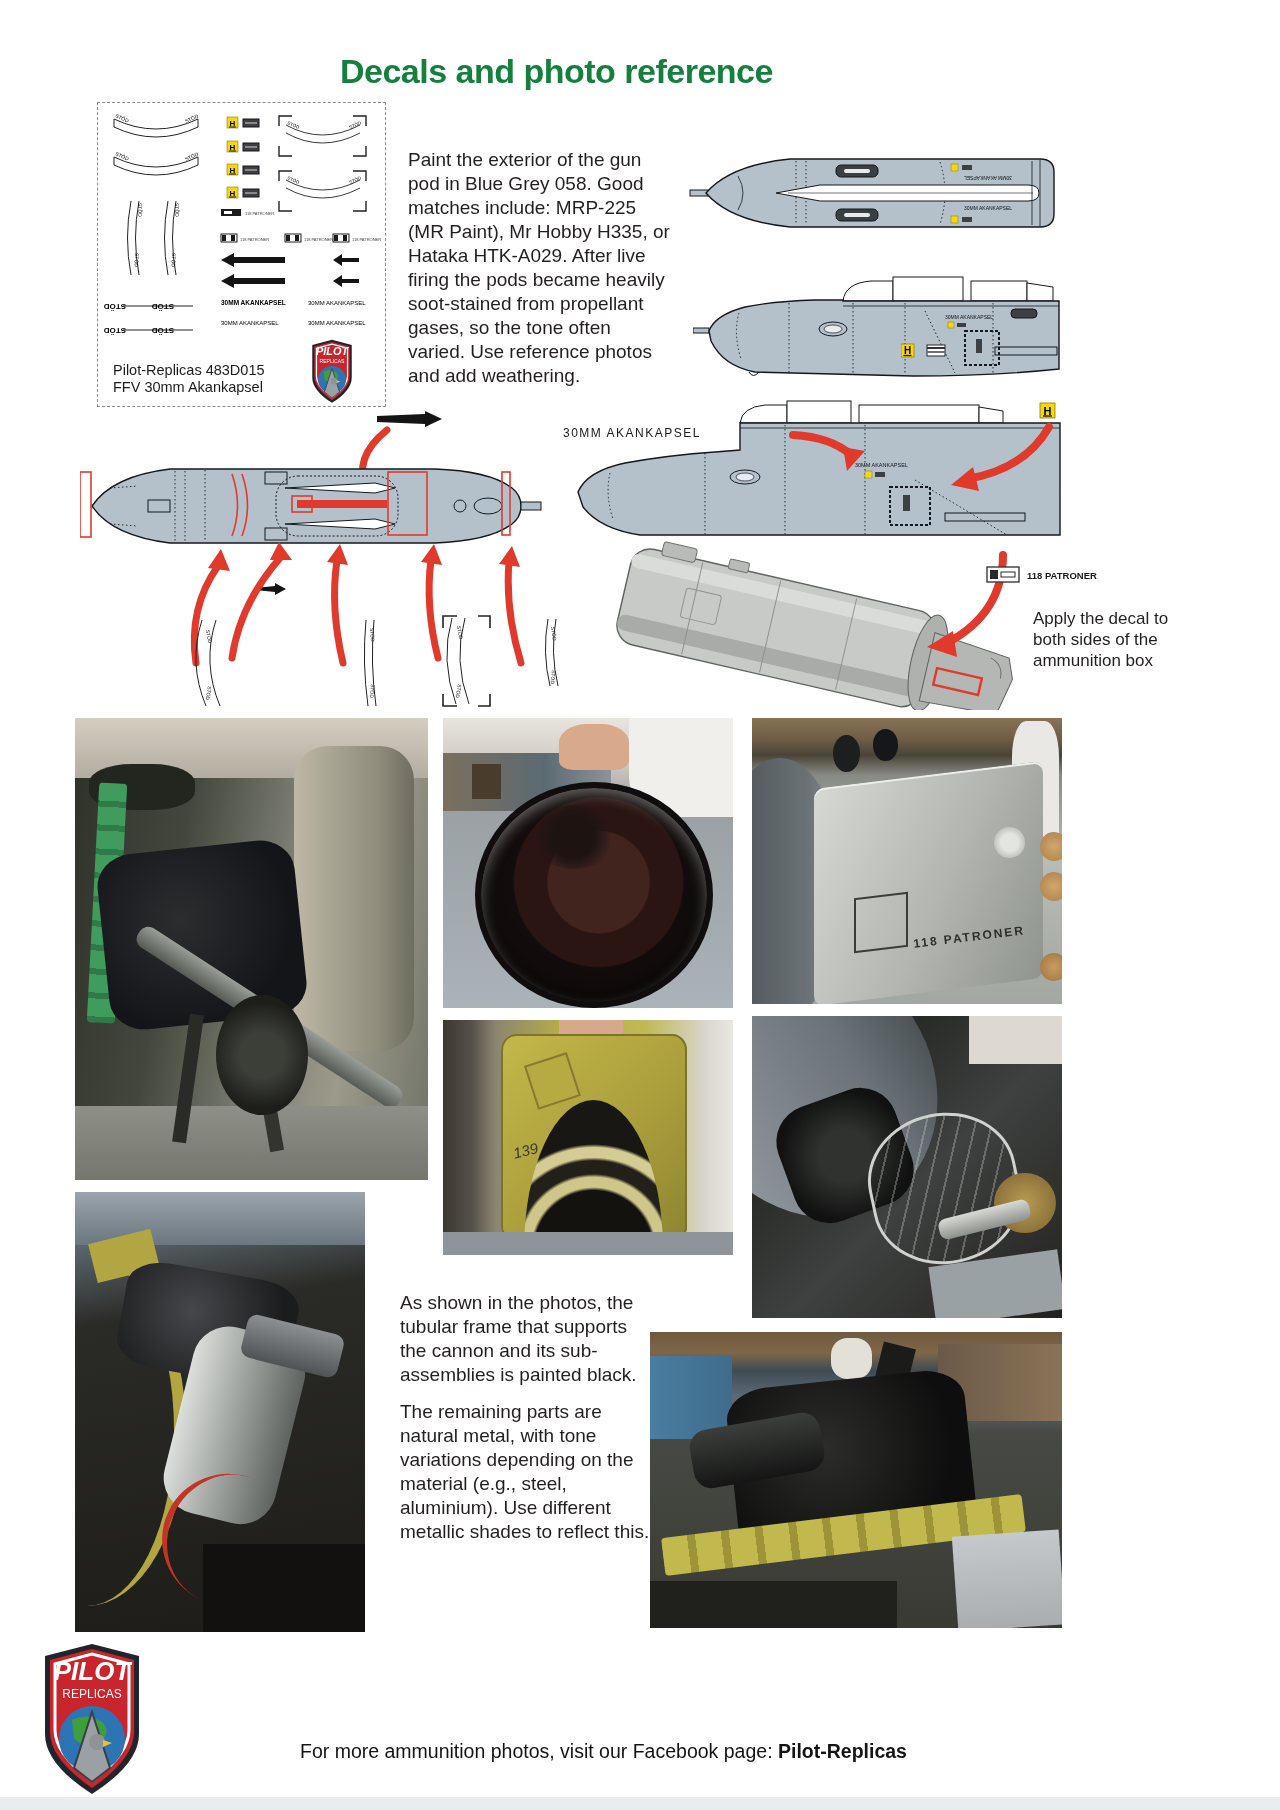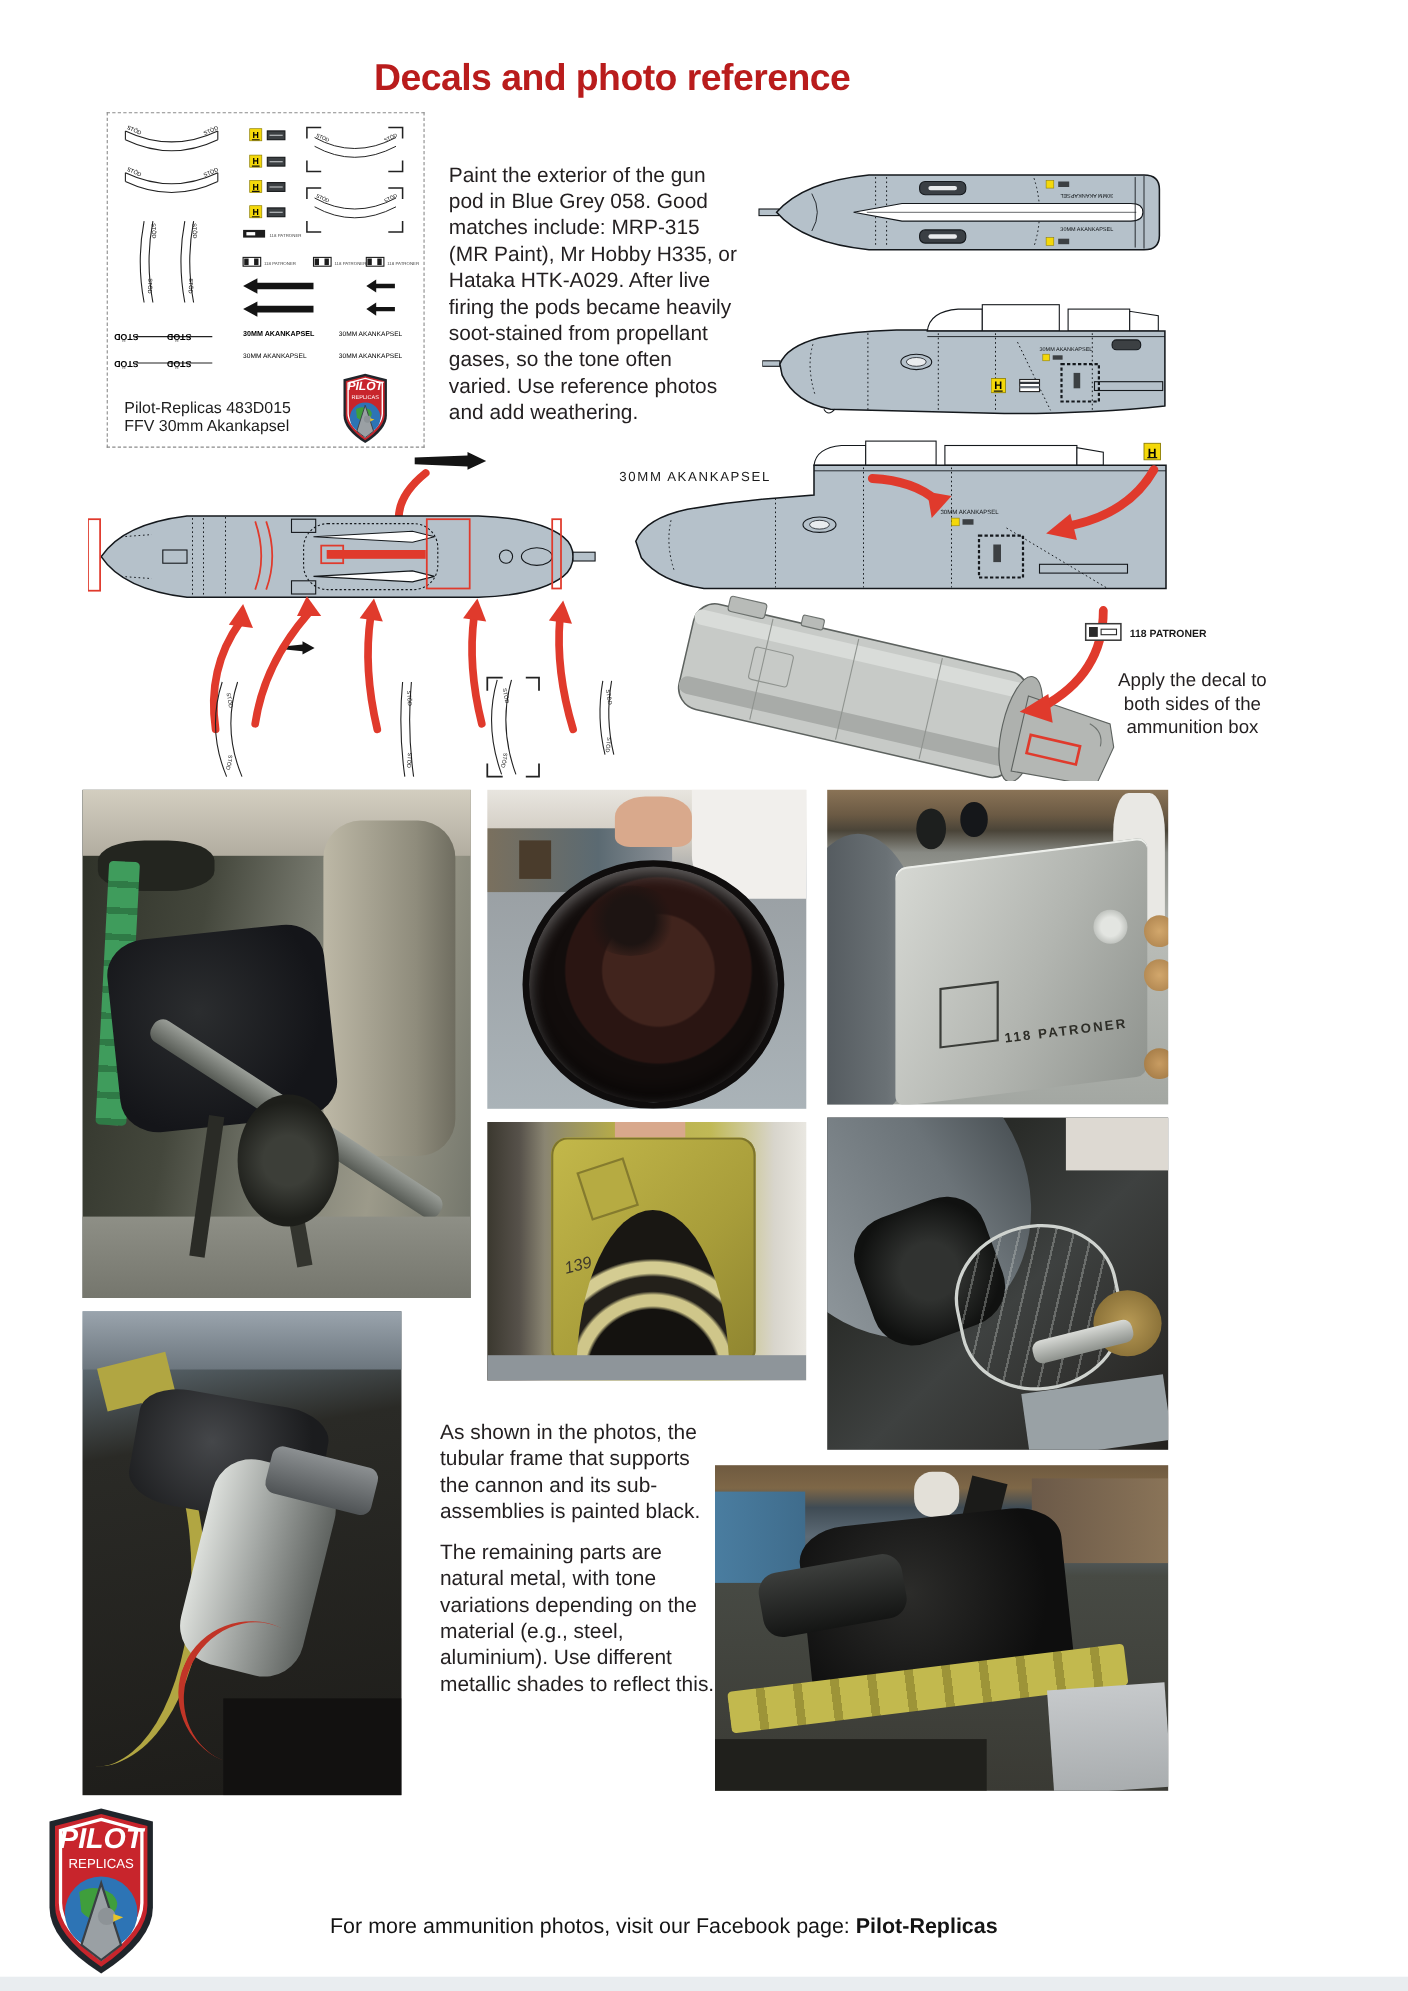--- a/index.html
+++ b/index.html
@@ -1,19 +1,19 @@
 <!DOCTYPE html>
 <html><head>
 <meta charset="utf-8">
 <style>
   html,body{margin:0;padding:0;background:#fff;}
   .page{position:relative;width:1280px;height:1810px;background:#ffffff;
         font-family:"Liberation Sans",sans-serif;color:#231f20;overflow:hidden;}
   .abs{position:absolute;}
-  .title{font-size:34px;font-weight:bold;letter-spacing:-0.5px;color:#b91c1c;}
+  .title{font-size:34px;font-weight:bold;letter-spacing:-0.5px;color:#15803d;}
   .bodytxt{font-size:19px;line-height:24px;}
   .decal-box{border:1.5px dashed #8a8a8a;background:#fff;}
   svg text{font-family:"Liberation Sans",sans-serif;}
   .photo{position:absolute;overflow:hidden;background:#666;}
   .photo>div{position:absolute;}
   .stencil{font-size:12px;letter-spacing:2px;color:#2e2e28;font-weight:bold;}
   .hand139{font-size:15px;font-style:italic;color:#3e392b;}
   .applynote{font-size:17px;line-height:21px;}
   .footer-text{font-size:19.5px;color:#141414;}
   .footer-text b{font-weight:bold;}
@@ -151,21 +151,21 @@
         <path d="M50,70 L68,126 L50,140 L32,126 Z" fill="#9aa0a4" stroke="#3a3f44" stroke-width="2"></path>
         <circle cx="55" cy="100" r="8" fill="#8d9397"></circle>
         <polygon points="61,98 70,101 61,105" fill="#e7c42a"></polygon>
       </g>
 
       <text x="15" y="272" font-size="14.5" fill="#1c1c1c">Pilot-Replicas 483D015</text>
       <text x="15" y="289" font-size="14.5" fill="#1c1c1c">FFV 30mm Akankapsel</text>
     </svg>
   </div>
 
-  <div class="abs bodytxt" style="left:408px;top:148px;width:262px;">Paint the exterior of the gun pod in Blue Grey 058. Good matches include: MRP-315 (MR Paint), Mr Hobby H335, or Hataka HTK-A029. After live firing the pods became heavily soot-stained from propellant gases, so the tone often varied. Use reference photos and add weathering.</div>
+  <div class="abs bodytxt" style="left:408px;top:148px;width:262px;">Paint the exterior of the gun pod in Blue Grey 058. Good matches include: MRP-225 (MR Paint), Mr Hobby H335, or Hataka HTK-A029. After live firing the pods became heavily soot-stained from propellant gases, so the tone often varied. Use reference photos and add weathering.</div>
 
   <svg class="abs" style="left:688px;top:152px;" width="376" height="84" viewBox="0 0 376 84">
     <rect x="2" y="38" width="18" height="6" fill="#b5c1ca" stroke="#14181c"></rect>
     <path d="M18,41 Q42,13 102,7 L352,7 Q366,7 366,20 L366,62 Q366,75 352,75 L102,75 Q42,69 18,41 Z" fill="#b5c1ca" stroke="#14181c" stroke-width="1.4"></path>
     <path d="M50,24 Q60,41 50,58" fill="none" stroke="#14181c" stroke-width="0.8"></path>
     <g stroke="#14181c" stroke-width="0.9" stroke-dasharray="1.5,2.5" fill="none">
       <path d="M108,9 L108,73"></path>
         <path d="M118,9 L118,73"></path>
       <path d="M252,10 Q262,41 252,72"></path>
     </g>
@@ -378,21 +378,21 @@
     </g>
 
     <g transform="translate(432,172)">
       <rect width="32" height="15" fill="#fff" stroke="#3a3a3a" stroke-width="1.4"></rect>
       <rect x="3" y="3" width="8" height="9" fill="#2a2a2a"></rect>
       <rect x="14" y="5" width="14" height="5" fill="none" stroke="#2a2a2a"></rect>
     </g>
     <text x="472" y="184" font-size="9.5" font-weight="bold" fill="#1a1a1a">118 PATRONER</text>
   </svg>
 
-  <div class="abs applynote" style="left:1008px;top:608px;width:152px;text-align:center;">Apply the decal to both sides of the ammunition box</div>
+  <div class="abs applynote" style="left:1033px;top:608px;width:152px;">Apply the decal to both sides of the ammunition box</div>
 
   <div class="photo" style="left:75px;top:718px;width:353px;height:462px;
        background:linear-gradient(100deg,#2e3128 0%,#44473c 30%,#7b7d72 55%,#9c9a8a 75%,#6f7268 100%);">
     <div style="left:0;top:0;width:100%;height:13%;background:linear-gradient(180deg,#d3cec0,#b2ada0);"></div>
     <div style="left:4%;top:10%;width:30%;height:10%;background:#23251f;border-radius:40%;"></div>
     <div style="left:5%;top:14%;width:8%;height:52%;background:repeating-linear-gradient(180deg,#3f9c5c 0 18px,#2f7a46 18px 24px);transform:rotate(3deg);border-radius:4px;"></div>
     <div style="left:62%;top:6%;width:34%;height:66%;background:linear-gradient(90deg,#bdb8a6,#8f8c7c 70%,#6f6d60);border-radius:34px;"></div>
     <div style="left:8%;top:28%;width:56%;height:38%;background:radial-gradient(circle at 40% 40%,#2b2d2f,#141519 70%);border-radius:18%;transform:rotate(-6deg);"></div>
     <div style="left:18%;top:44%;width:88%;height:5%;background:linear-gradient(180deg,#9a9e98,#565a54);border-radius:10px;transform:rotate(33deg);transform-origin:left center;"></div>
     <div style="left:0;top:84%;width:100%;height:16%;background:linear-gradient(180deg,#8e8f86,#75766d);"></div>

